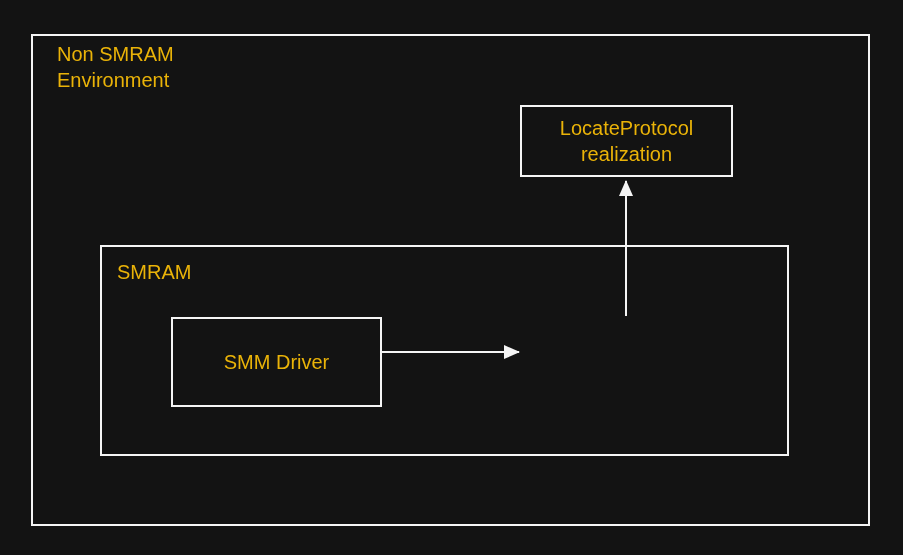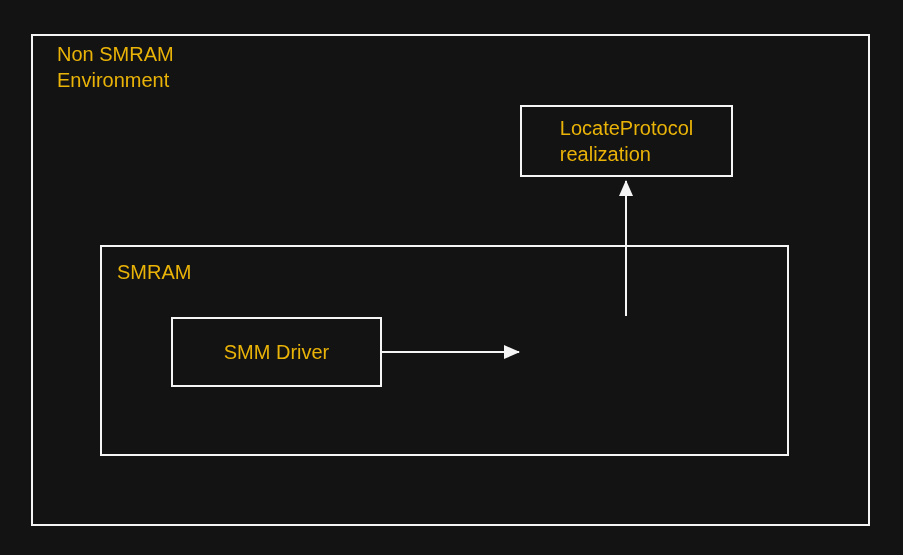--- a/index.html
+++ b/index.html
@@ -24,20 +24,21 @@
   }
   .label {
     font-size: 20px;
     line-height: 26px;
     white-space: pre-line;
   }
   .flex-center {
     display: flex;
     align-items: center;
     justify-content: center;
+    text-align: center;
   }
   .outer-box {
     left: 31px;
     top: 34px;
     width: 839px;
     height: 492px;
   }
   .env-label {
     position: absolute;
     left: 24px;
@@ -57,21 +58,21 @@
   }
   .smram-label {
     position: absolute;
     left: 15px;
     top: 12px;
   }
   .smm-driver-box {
     left: 171px;
     top: 317px;
     width: 211px;
-    height: 70px;
+    height: 90px;
   }
   .call-box {
     left: 521px;
     top: 317px;
     width: 212px;
     height: 70px;
     border-radius: 14px;
   }
   .arrow-layer {
     position: absolute;

